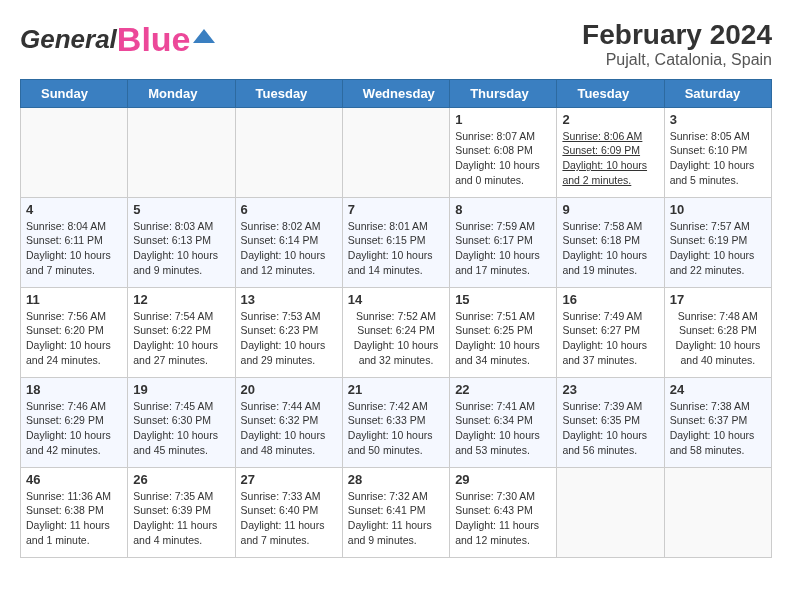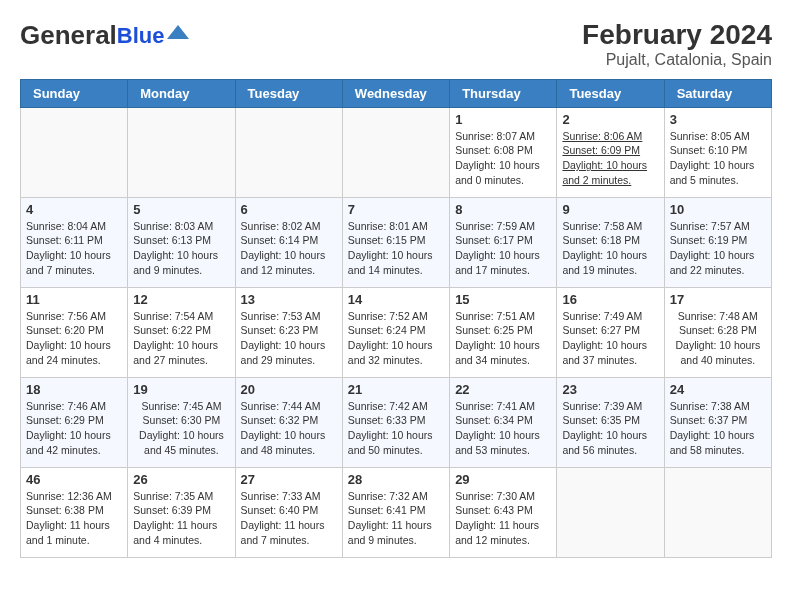--- a/index.html
+++ b/index.html
@@ -32,21 +32,21 @@
     table {
       width: 100%;
       border-collapse: collapse;
       table-layout: fixed;
     }
     th {
       background: #3a7fc1;
       color: #fff;
       font-size: 13px;
       font-weight: bold;
-      padding: 6px 12px;
+      padding: 6px 20px;
       text-align: left;
       border: 1px solid #2d6aa0;
     }
     td {
       border: 1px solid #ccc;
       vertical-align: top;
       padding: 4px 5px;
       height: 90px;
       background: #fff;
     }
@@ -65,28 +65,29 @@
       color: #333;
       line-height: 1.4;
     }
     tr:nth-child(even) td { background: #f5f8ff; }
     tr:nth-child(even) td.empty { background: #f0f3fa; }
     .logo-wrapper {
       display: flex;
       align-items: center;
     }
     .logo-blue {
-      color: #1d4ed8;
-      font-weight: bold;
-      font-size: 22px;
+      color: #ec4899;
+      font-weight: bold;
+      font-size: 34px;
     }
     .logo-general {
       font-weight: bold;
       font-size: 26px;
       color: #333;
+      font-style: italic;
     }
   </style>
 </head>
 <body>
 
 <div class="header">
   <div class="logo-wrapper">
     <div>
       <div style="display:flex;align-items:center;">
         <span class="logo-general">General</span>
@@ -211,21 +212,21 @@
         </td>
         <td>
           <span class="day-num">13</span>
           <div class="day-info" style="white-space: pre-line;">Sunrise: 7:53 AM
 Sunset: 6:23 PM
 Daylight: 10 hours
 and 29 minutes.</div>
         </td>
         <td>
           <span class="day-num">14</span>
-          <div class="day-info" style="white-space: pre-line;">Sunrise: 7:52 AM
+          <div class="day-info" style="white-space: pre-line; text-align: center;">Sunrise: 7:52 AM
 Sunset: 6:24 PM
 Daylight: 10 hours
 and 32 minutes.</div>
         </td>
         <td>
           <span class="day-num">15</span>
           <div class="day-info" style="white-space: pre-line;">Sunrise: 7:51 AM
 Sunset: 6:25 PM
 Daylight: 10 hours
 and 34 minutes.</div>
@@ -248,21 +249,21 @@
       <tr>
         <td>
           <span class="day-num">18</span>
           <div class="day-info" style="white-space: pre-line;">Sunrise: 7:46 AM
 Sunset: 6:29 PM
 Daylight: 10 hours
 and 42 minutes.</div>
         </td>
         <td>
           <span class="day-num">19</span>
-          <div class="day-info" style="white-space: pre-line; text-align: center;">Sunrise: 7:45 AM
+          <div class="day-info" style="white-space: pre-line;">Sunrise: 7:45 AM
 Sunset: 6:30 PM
 Daylight: 10 hours
 and 45 minutes.</div>
         </td>
         <td>
           <span class="day-num">20</span>
           <div class="day-info" style="white-space: pre-line;">Sunrise: 7:44 AM
 Sunset: 6:32 PM
 Daylight: 10 hours
 and 48 minutes.</div>
@@ -292,21 +293,21 @@
           <span class="day-num">24</span>
           <div class="day-info" style="white-space: pre-line;">Sunrise: 7:38 AM
 Sunset: 6:37 PM
 Daylight: 10 hours
 and 58 minutes.</div>
         </td>
       </tr>
       <tr>
         <td>
           <span class="day-num">46</span>
-          <div class="day-info" style="white-space: pre-line;">Sunrise: 12:36 AM
+          <div class="day-info" style="white-space: pre-line;">Sunrise: 11:36 AM
 Sunset: 6:38 PM
 Daylight: 11 hours
 and 1 minute.</div>
         </td>
         <td>
           <span class="day-num">26</span>
           <div class="day-info" style="white-space: pre-line;">Sunrise: 7:35 AM
 Sunset: 6:39 PM
 Daylight: 11 hours
 and 4 minutes.</div>

